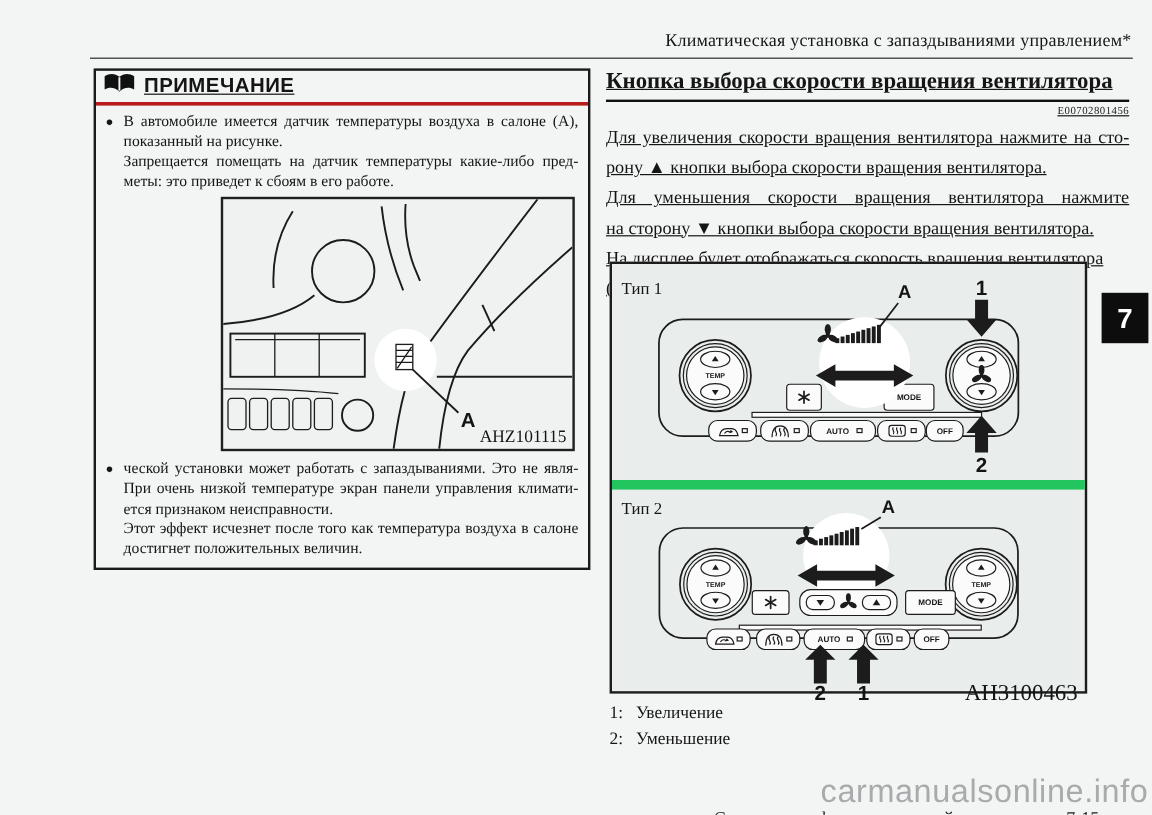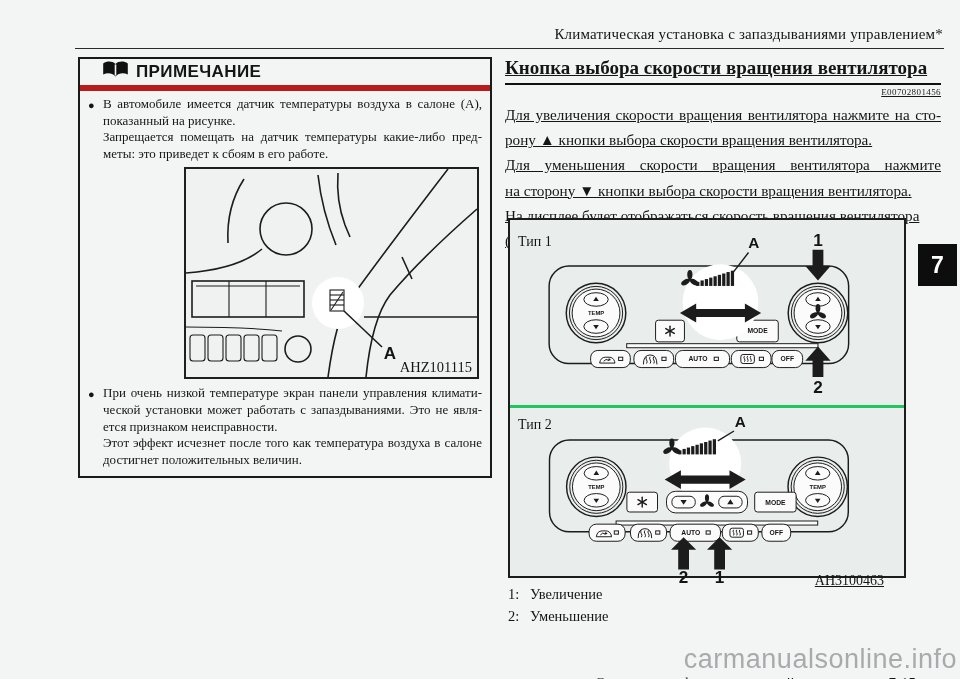--- a/index.html
+++ b/index.html
@@ -11,46 +11,46 @@
   .page-header{top:26px;right:17px;font-size:15px;letter-spacing:.2px;}
   .header-rule{top:48px;left:75px;right:16px;height:1.4px;background:#2a2a2a;}
 
   
   .chapter-tab{left:918px;top:244px;width:39px;height:42px;background:#0d0d0d;color:#fff;
     display:flex;align-items:center;justify-content:center;
     font:bold 23px "Liberation Sans",sans-serif;}
 
   
   .note-box{left:78px;top:57px;width:414px;border:2px solid #1a1a1a;box-sizing:border-box;background:#f3f5f4;}
-  .note-header{display:flex;align-items:center;gap:7px;padding:2px 22px;border-bottom:6px solid #b91c1c;
-    font:bold 17px "Liberation Sans",sans-serif;letter-spacing:.4px;}
+  .note-header{display:flex;align-items:center;gap:7px;padding:2px 6px;border-bottom:3px solid #b91c1c;
+    font:bold 17px "Liberation Sans",sans-serif;letter-spacing:.4px;text-decoration:underline;}
   .note-body{padding:5px 8px 8px;font-size:13px;line-height:16.6px;}
   .bullet-para{position:relative;padding-left:15px;}
   .bullet-mark{position:absolute;left:0;top:1px;font-size:11px;}
   .jl{text-align:justify;text-align-last:justify;}
 
   .note-fig{position:relative;margin:5px 0 6px 96px;width:295px;height:212px;
     border:2px solid #1f1f1f;box-sizing:border-box;background:#f0f2f1;}
   .fig-code{position:absolute;right:5px;bottom:2px;font-size:14.5px;}
 
   
   .right-col{left:505px;top:56px;width:436px;text-decoration:underline;}
   .sec-title{font-weight:bold;font-size:19px;line-height:23px;border-bottom:2.5px solid #101010;padding-bottom:4px;}
   .sec-code{text-align:right;font-size:9px;letter-spacing:.4px;padding:2px 0 5px;color:#222;}
   .sec-body{font-size:15.2px;line-height:25.2px;}
 
   
   .panel-fig{left:508px;top:218px;width:398px;height:360px;border:2px solid #1c1c1c;
     box-sizing:border-box;background:#e9edec;}
   .fig-cell{position:relative;width:100%;height:178px;box-sizing:border-box;}
-  .fig-cell.first{border-bottom:3px solid #22c55e;}
+  .fig-cell.first{border-bottom:8px solid #22c55e;}
   .cell-label{position:absolute;top:4px;left:8px;font-size:14px;}
   .panel-svg{display:block;margin:10px auto 0;}
   .panel-svg.t2{margin-top:5px;}
-  .ah-code{position:absolute;right:20px;bottom:2px;font-size:14px;text-decoration:underline;}
+  .ah-code{position:absolute;right:6px;bottom:2px;font-size:19px;}
 
   .legend{left:508px;top:583px;font-size:14.5px;line-height:22px;}
   .legend .num{display:inline-block;min-width:22px;}
 
   .footer{top:675px;right:44px;font-size:15px;text-align:right;}
   .footer .fpage{margin-left:36px;}
   .watermark{top:644px;right:3px;font:27px "Liberation Sans",sans-serif;color:#a7abac;letter-spacing:.5px;}
 
   
   svg text{font-family:"Liberation Sans",sans-serif;fill:#141414;}
@@ -168,22 +168,22 @@
           <line x1="145" y1="141" x2="157" y2="123" class="ln thin"></line>
         </g>
         <line x1="158" y1="142" x2="196" y2="178" class="ln"></line>
         <text x="204" y="190" class="acall">A</text>
       </svg>
       <div class="fig-code">AHZ101115</div>
     </div>
 
     <div class="bullet-para">
       <span class="bullet-mark">●</span>
+      <div class="jl">ческой установки может работать с запаздываниями. Это не явля-</div>
       <div class="jl">При очень низкой температуре экран панели управления климати-</div>
-      <div class="jl">ческой установки может работать с запаздываниями. Это не явля-</div>
       <div>ется признаком неисправности.</div>
       <div class="jl">Этот эффект исчезнет после того как температура воздуха в салоне</div>
       <div>достигнет положительных величин.</div>
     </div>
   </div>
 </div>
 
 <div class="abs right-col">
   <div class="sec-title">Кнопка выбора скорости вращения вентилятора</div>
   <div class="sec-code">E00702801456</div>

